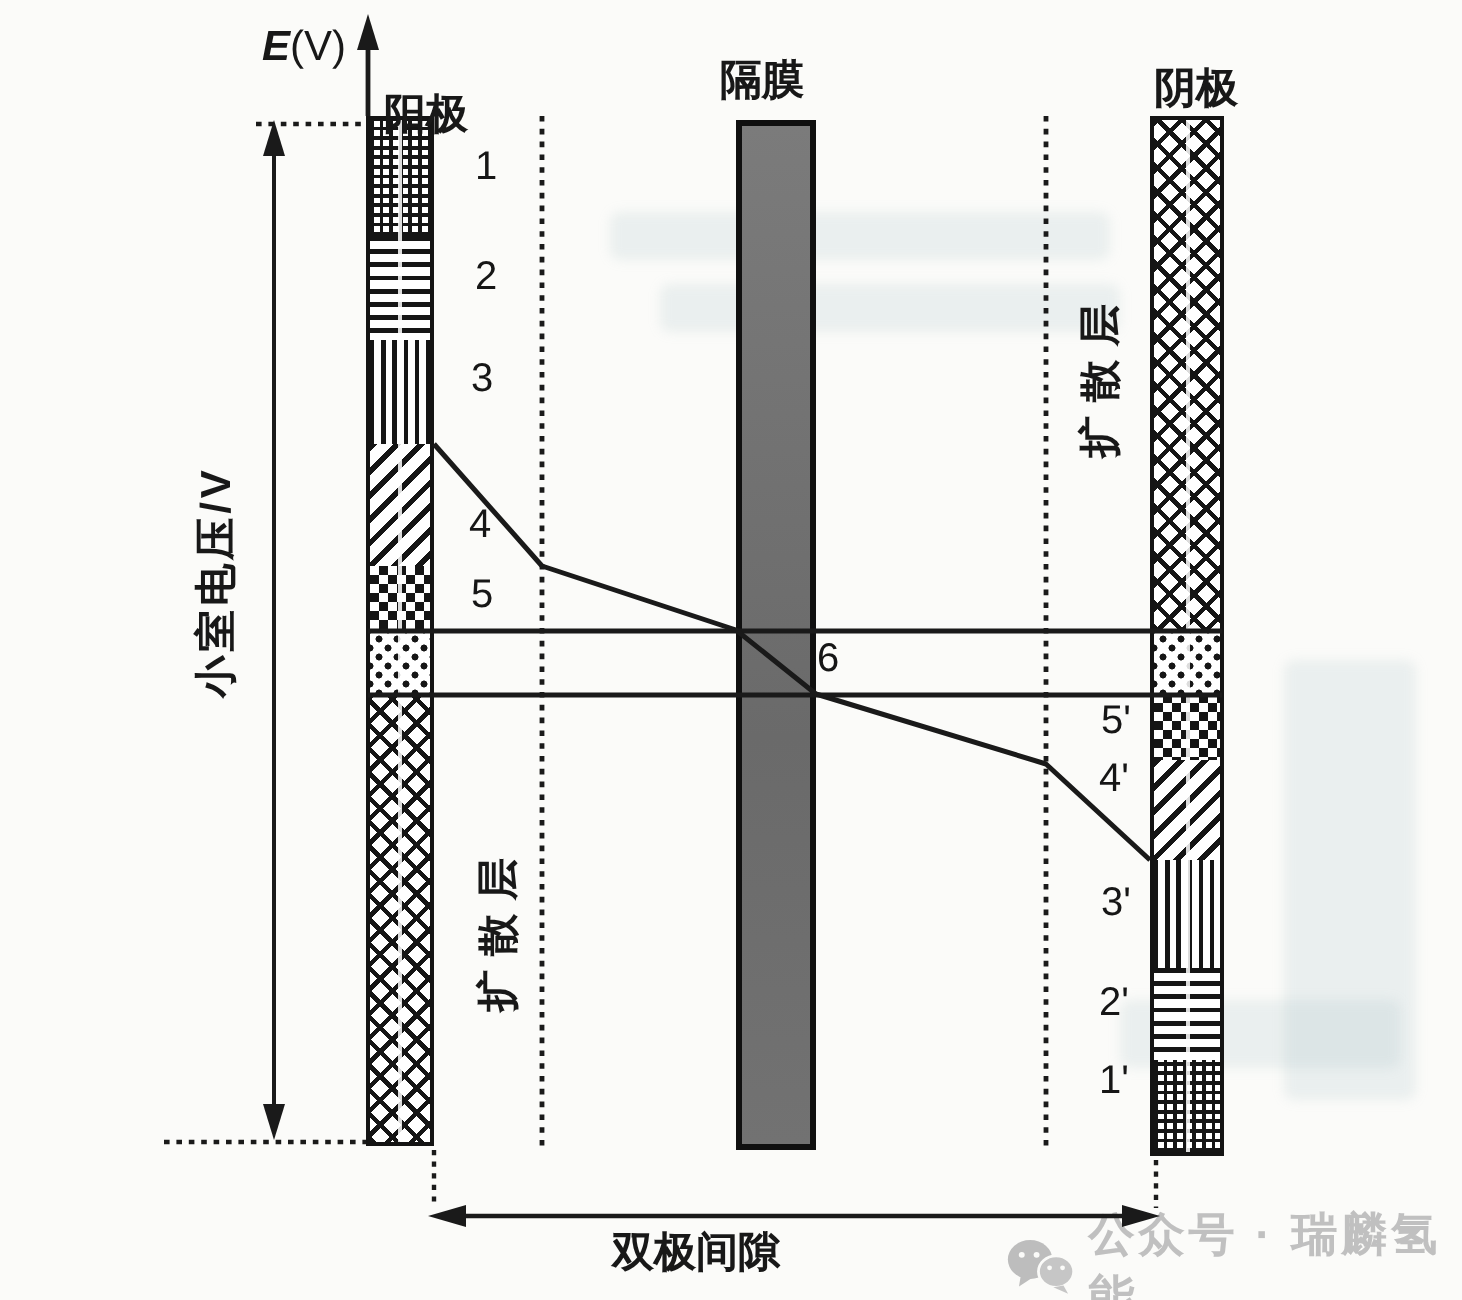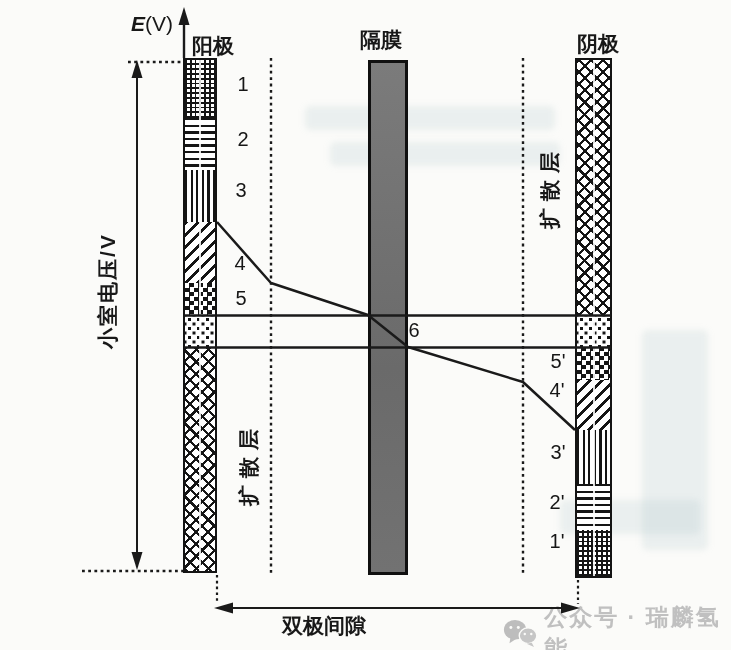--- a/index.html
+++ b/index.html
@@ -144,27 +144,27 @@
       <polygon points="137,60 131.5,78 142.5,78"></polygon>
       <polygon points="137,570 131.5,552 142.5,552"></polygon>
       <polygon points="214,608 233,602.5 233,613.5"></polygon>
       <polygon points="580,608 561,602.5 561,613.5"></polygon>
     </g>
   </svg>
 
   <div class="lbl eaxis" style="left:152px;top:24px">
     <span class="it">E</span><span>(V)</span>
   </div>
-  <div class="lbl" style="left:213px;top:46px">阳极</div>
+  <div class="lbl" style="left:213px;top:57px">阳极</div>
   <div class="lbl" style="left:381px;top:40px">隔膜</div>
   <div class="lbl" style="left:598px;top:44px">阴极</div>
   <div class="lbl rot" style="left:108px;top:291px">小室电压/V</div>
   <div class="lbl rot spread" style="left:249px;top:464px">扩散层</div>
   <div class="lbl rot spread" style="left:550px;top:187px">扩散层</div>
-  <div class="lbl" style="left:324px;top:626px">双极间隙</div>
+  <div class="lbl" style="left:348px;top:626px">双极间隙</div>
 
   <span class="num" style="left:243px;top:84px">1</span>
   <span class="num" style="left:243px;top:139px">2</span>
   <span class="num" style="left:241px;top:190px">3</span>
   <span class="num" style="left:240px;top:263px">4</span>
   <span class="num" style="left:241px;top:298px">5</span>
   <span class="num" style="left:414px;top:330px">6</span>
   <span class="num" style="left:558px;top:361px">5'</span>
   <span class="num" style="left:557px;top:390px">4'</span>
   <span class="num" style="left:558px;top:452px">3'</span>

